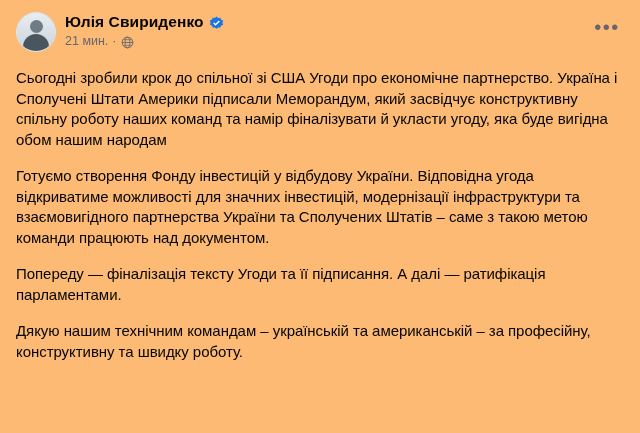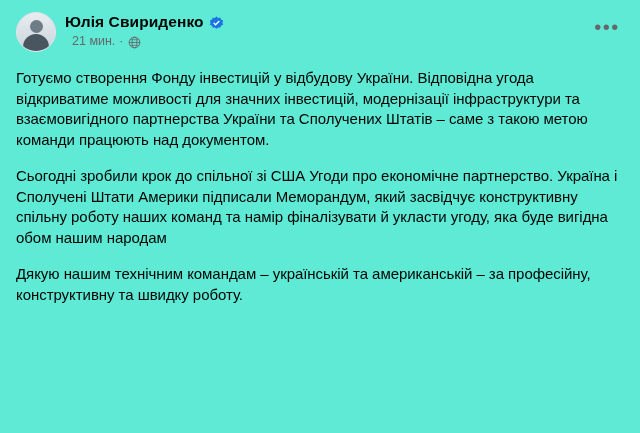--- a/index.html
+++ b/index.html
@@ -13,21 +13,21 @@
     font-family: "Liberation Sans", sans-serif;
     color: #050505;
     overflow: hidden;
   }
 
   .post {
     width: 640px;
     height: 433px;
     box-sizing: border-box;
     padding: 12px 16px 0 16px;
-    background: #5eead4;
+    background: #fdba74;
     position: relative;
   }
 
   
   .post-header {
     display: flex;
     align-items: flex-start;
     height: 44px;
     position: relative;
   }
@@ -99,21 +99,20 @@
     top: 1px;
   }
 
   .meta-row {
     display: flex;
     align-items: center;
     margin-top: 3px;
     color: #65676b;
     font-size: 12.5px;
     line-height: 14px;
-    margin-left: 7px;
   }
   .meta-sep {
     margin: 0 4px;
     font-size: 12.5px;
     color: #65676b;
   }
   .globe-icon {
     width: 13px;
     height: 13px;
     display: inline-block;
@@ -188,18 +187,19 @@
             <line x1="2.6" y1="11.4" x2="13.4" y2="11.4" stroke="#65676b" stroke-width="0.9"></line>
           </svg>
         </span>
       </div>
     </div>
 
     <div class="menu-dots">•••</div>
   </div>
 
   <div class="post-body">
+    <p>Сьогодні зробили крок до спільної зі США Угоди про економічне партнерство. Україна і Сполучені Штати Америки підписали Меморандум, який засвідчує конструктивну спільну роботу наших команд та намір фіналізувати й укласти угоду, яка буде вигідна обом нашим народам</p>
     <p>Готуємо створення Фонду інвестицій у відбудову України. Відповідна угода відкриватиме можливості для значних інвестицій, модернізації інфраструктури та взаємовигідного партнерства України та Сполучених Штатів – саме з такою метою команди працюють над документом.</p>
-    <p>Сьогодні зробили крок до спільної зі США Угоди про економічне партнерство. Україна і Сполучені Штати Америки підписали Меморандум, який засвідчує конструктивну спільну роботу наших команд та намір фіналізувати й укласти угоду, яка буде вигідна обом нашим народам</p>
+    <p>Попереду — фіналізація тексту Угоди та її підписання. А далі — ратифікація парламентами.</p>
     <p>Дякую нашим технічним командам – українській та американській – за професійну, конструктивну та швидку роботу.</p>
   </div>
 
 </div>
 
 </body></html>

